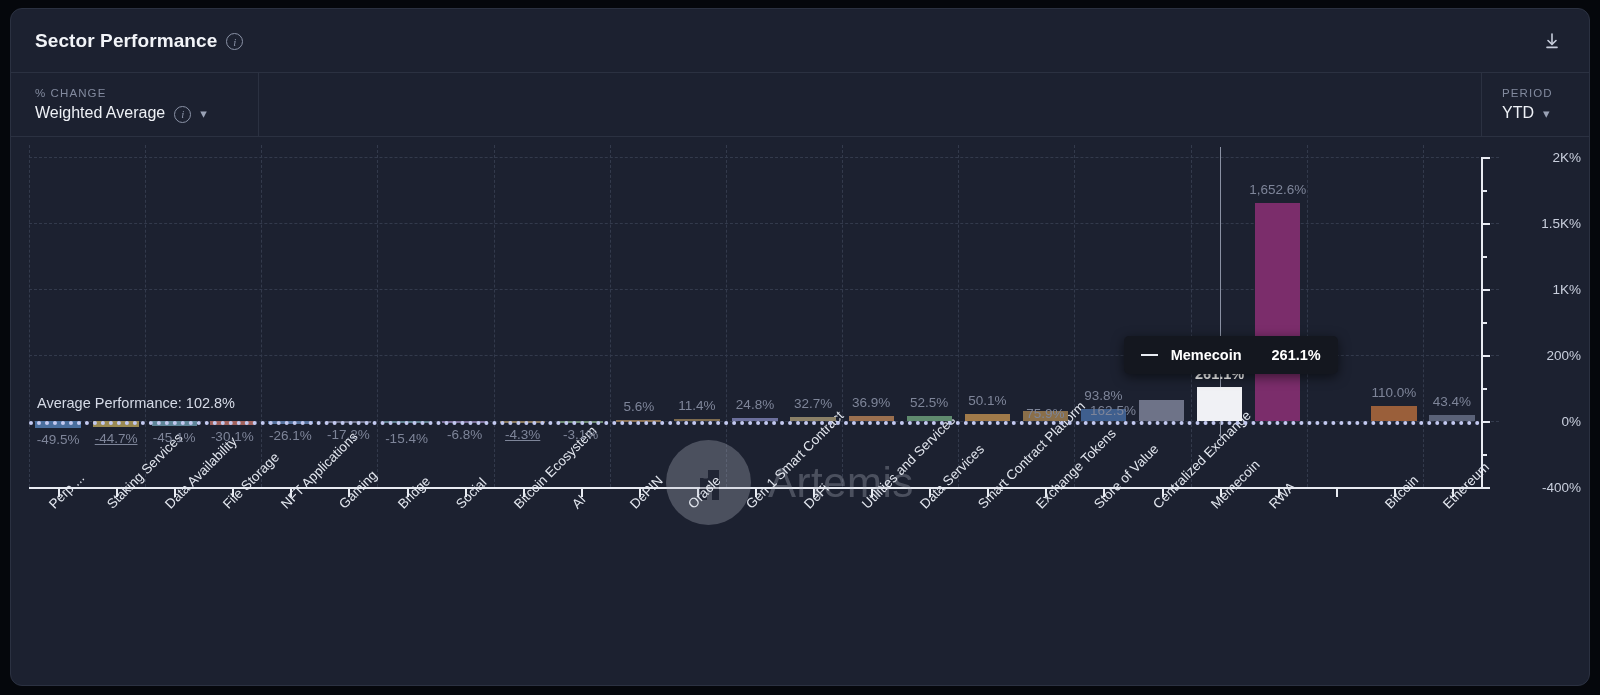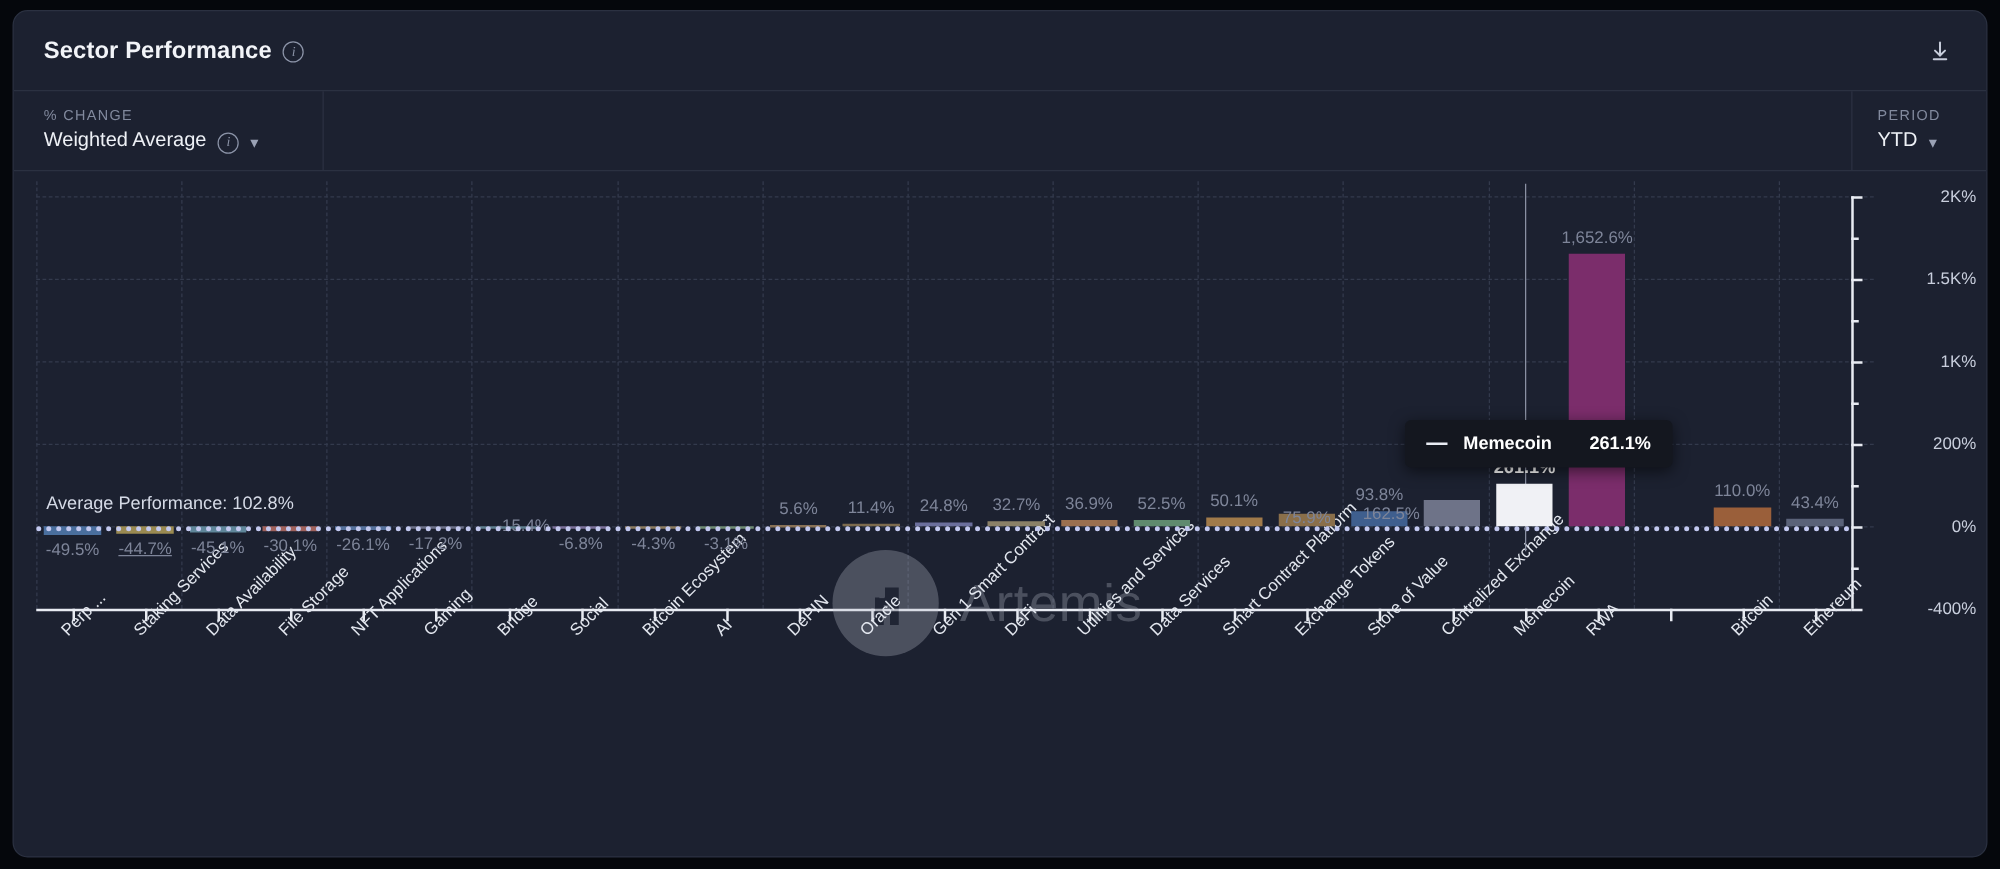--- a/index.html
+++ b/index.html
@@ -299,29 +299,29 @@
       <div class="xlabel" style="left: 209.28px; top: 364px;">File Storage</div>
       <div class="bar" style="left: 256.709px; top: 284px; width: 45.3024px; height: 3.4452px; background: rgb(85, 113, 156);"></div>
       <div class="bar-value" style="left: 279.36px; top: 291.445px;">-26.1%</div>
       <div class="xtick-mark" style="left: 279.36px; top: 350px;"></div>
       <div class="xlabel" style="left: 267.36px; top: 364px;">NFT Applications</div>
       <div class="bar" style="left: 314.789px; top: 284px; width: 45.3024px; height: 2.2704px; background: rgb(107, 111, 134);"></div>
       <div class="bar-value" style="left: 337.44px; top: 290.27px;">-17.2%</div>
       <div class="xtick-mark" style="left: 337.44px; top: 350px;"></div>
       <div class="xlabel" style="left: 325.44px; top: 364px;">Gaming</div>
       <div class="bar" style="left: 372.869px; top: 284px; width: 45.3024px; height: 2.0328px; background: rgb(95, 127, 142);"></div>
-      <div class="bar-value" style="left: 395.52px; top: 276px; margin-left: 12px;">-15.4%</div>
+      <div class="bar-value" style="left: 395.52px; top: 294px;">-15.4%</div>
       <div class="xtick-mark" style="left: 395.52px; top: 350px;"></div>
       <div class="xlabel" style="left: 383.52px; top: 364px;">Bridge</div>
       <div class="bar" style="left: 430.949px; top: 284px; width: 45.3024px; height: 2px; background: rgb(122, 111, 152);"></div>
       <div class="bar-value" style="left: 453.6px; top: 290px;">-6.8%</div>
       <div class="xtick-mark" style="left: 453.6px; top: 350px;"></div>
       <div class="xlabel" style="left: 441.6px; top: 364px;">Social</div>
       <div class="bar" style="left: 489.029px; top: 284px; width: 45.3024px; height: 2px; background: rgb(138, 122, 94);"></div>
-      <div class="bar-value" style="left: 511.68px; top: 290px;">-4.3%</div>
+      <div class="bar-value" style="left: 511.68px; top: 290px; text-decoration: underline;">-4.3%</div>
       <div class="xtick-mark" style="left: 511.68px; top: 350px;"></div>
       <div class="xlabel" style="left: 499.68px; top: 364px;">Bitcoin Ecosystem</div>
       <div class="bar" style="left: 547.109px; top: 284px; width: 45.3024px; height: 2px; background: rgb(110, 138, 114);"></div>
       <div class="bar-value" style="left: 569.76px; top: 290px;">-3.1%</div>
       <div class="xtick-mark" style="left: 569.76px; top: 350px;"></div>
       <div class="xlabel" style="left: 557.76px; top: 364px;">AI</div>
       <div class="bar" style="left: 605.189px; top: 283.261px; width: 45.3024px; height: 2px; background: rgb(138, 114, 86);"></div>
       <div class="bar-value" style="left: 627.84px; top: 262.261px;">5.6%</div>
       <div class="xtick-mark" style="left: 627.84px; top: 350px;"></div>
       <div class="xlabel" style="left: 615.84px; top: 364px;">DePIN</div>

